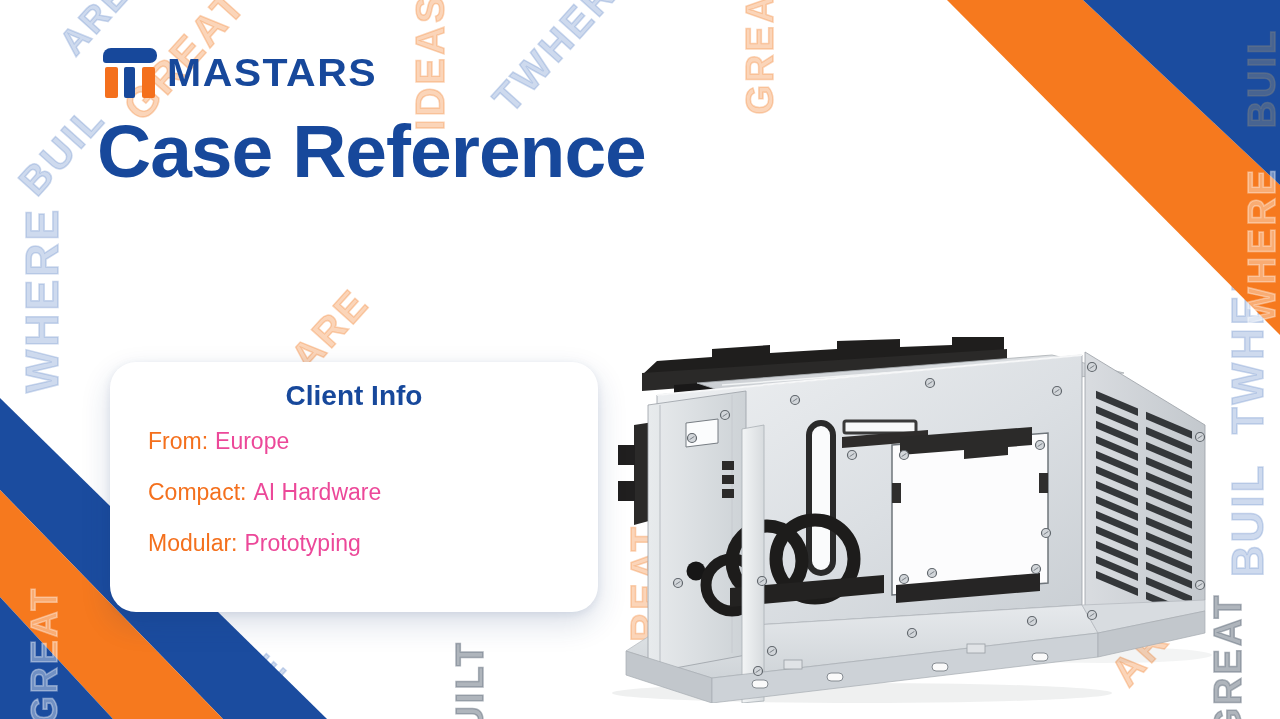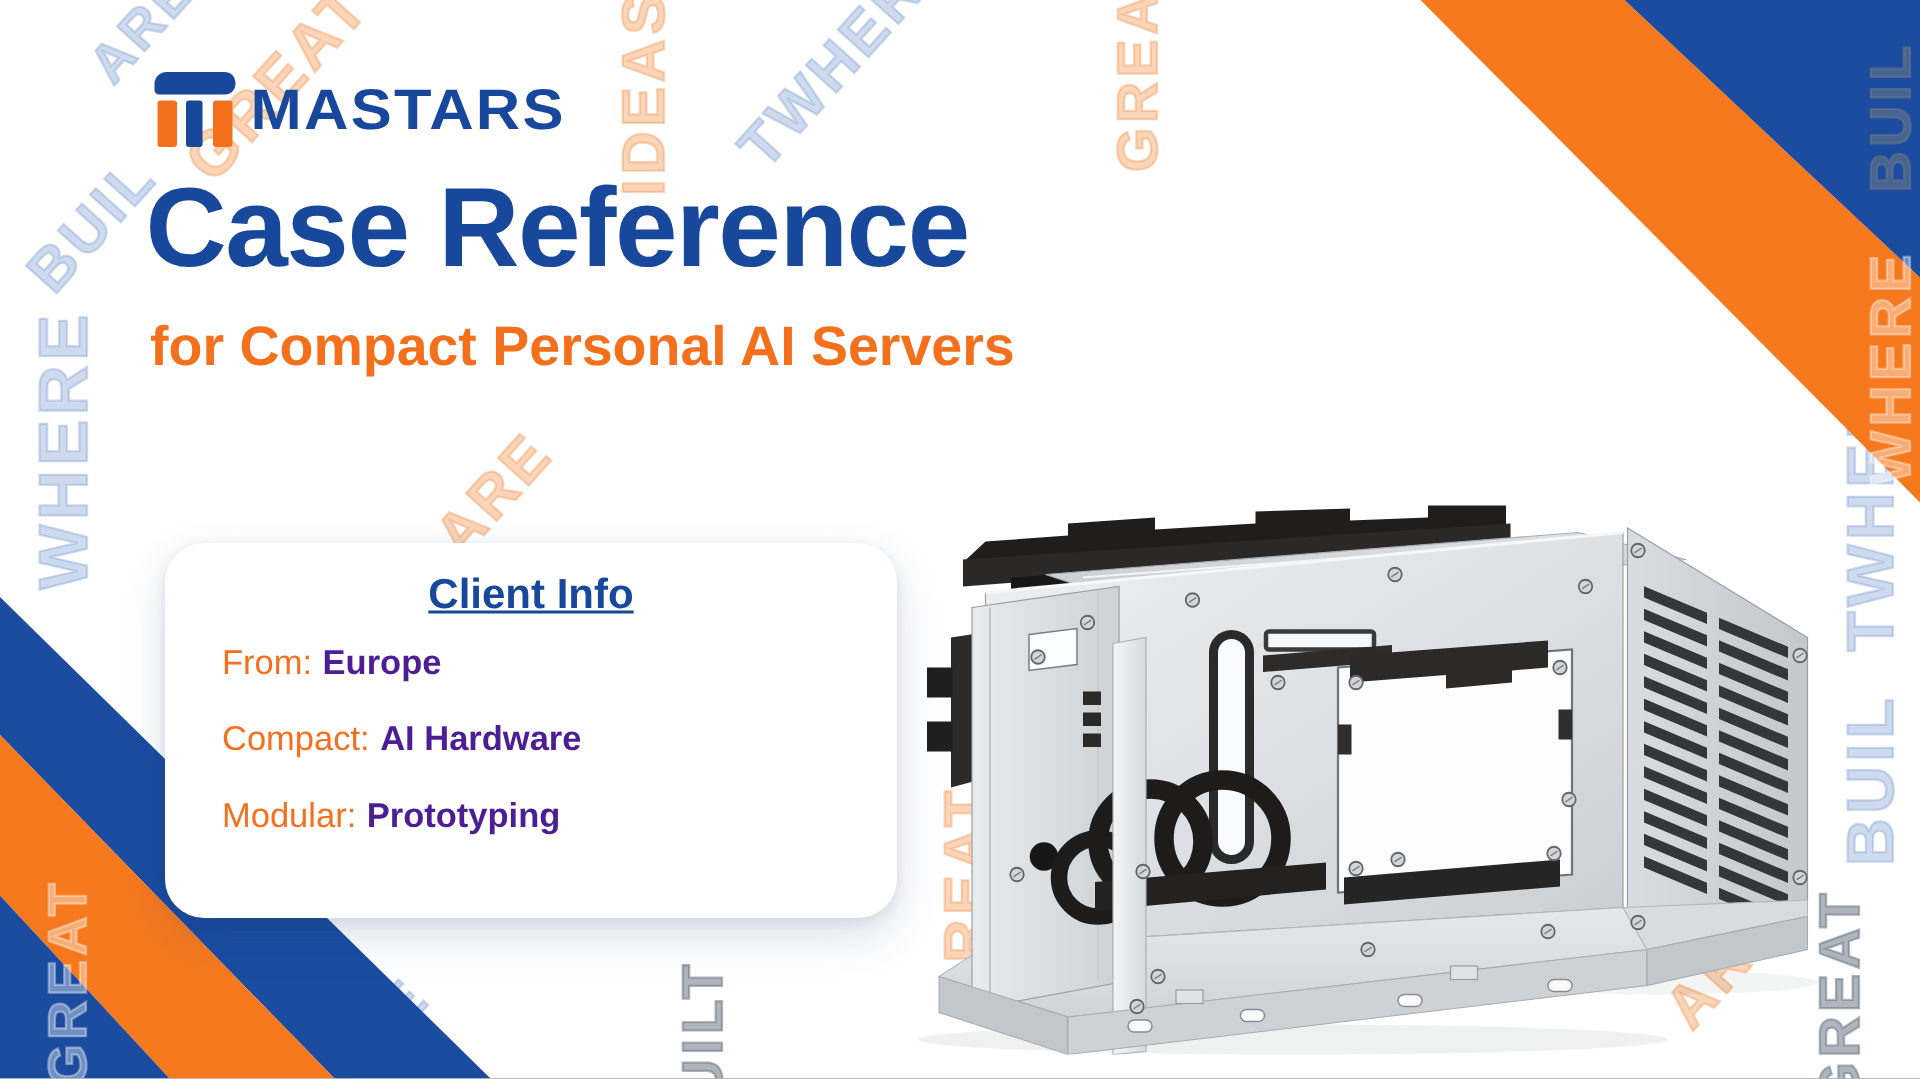--- a/index.html
+++ b/index.html
@@ -37,25 +37,25 @@
     position:absolute;left:100px;top:206px;z-index:2;
     color:var(--brand-orange);font-size:37px;font-weight:700;line-height:1.33;
   }
   
   .card{
     position:absolute;left:110px;top:362px;width:488px;height:250px;z-index:5;
     background:#fff;border-radius:26px;
     box-shadow:0 12px 30px rgba(25,55,115,.16),0 2px 8px rgba(25,55,115,.10);
     box-sizing:border-box;padding:18px 24px 0 38px;
   }
-  .card-title{text-align:center;color:var(--brand-blue);font-size:28px;font-weight:700;margin-right:14px;text-decoration:underline;}
+  .card-title{text-align:center;color:var(--brand-blue);font-size:28px;font-weight:700;margin-right:14px;}
   .card-rows{margin-top:16px;}
   .card-row{font-size:23px;margin-bottom:24px;white-space:nowrap;}
   .card-row .lbl{color:var(--brand-orange);}
-  .card-row .val{color:#4c1d95;margin-left:7px;font-weight:bold;}
+  .card-row .val{color:#ec4899;margin-left:7px;}
   
   #product{position:absolute;left:612px;top:333px;z-index:2;}
 </style>
 </head>
 <body>
 
 <div class="stage" style="--brand-blue: #17489B; --brand-orange: #F4701D;">
 
   <div id="watermark-layer">
       <span class="wm" style="left: 42px; top: 300px; font-size: 46px; color: rgba(125, 158, 210, 0.38); transform: translate(-50%, -50%) rotate(-90deg);">WHERE</span>
@@ -97,21 +97,20 @@
       <div class="topbar"></div>
         <div class="bar b1"></div>
         <div class="bar b2"></div>
         <div class="bar b3"></div>
     </div>
     <div class="logo-text">MASTARS</div>
   </div>
 
   <h1 class="title" style="margin:0">Case Reference</h1>
   <div class="subtitle">
-    <div>for Compact Personal AI Servers</div>
   </div>
 
   <div class="card">
     <div class="card-title">Client Info</div>
     <div class="card-rows">
       <div class="card-row">
         <span class="lbl">From:</span><span class="val">Europe</span>
       </div>
       <div class="card-row">
         <span class="lbl">Compact:</span><span class="val">AI Hardware</span>

